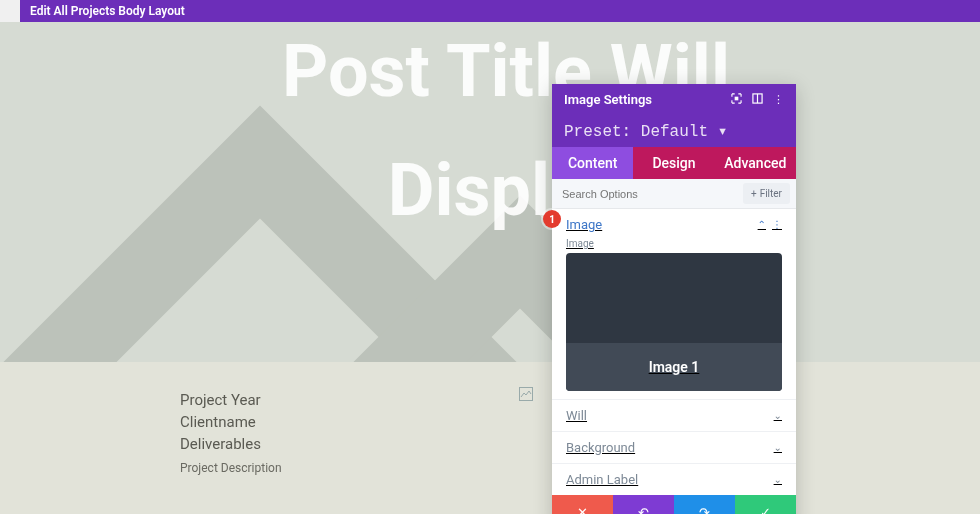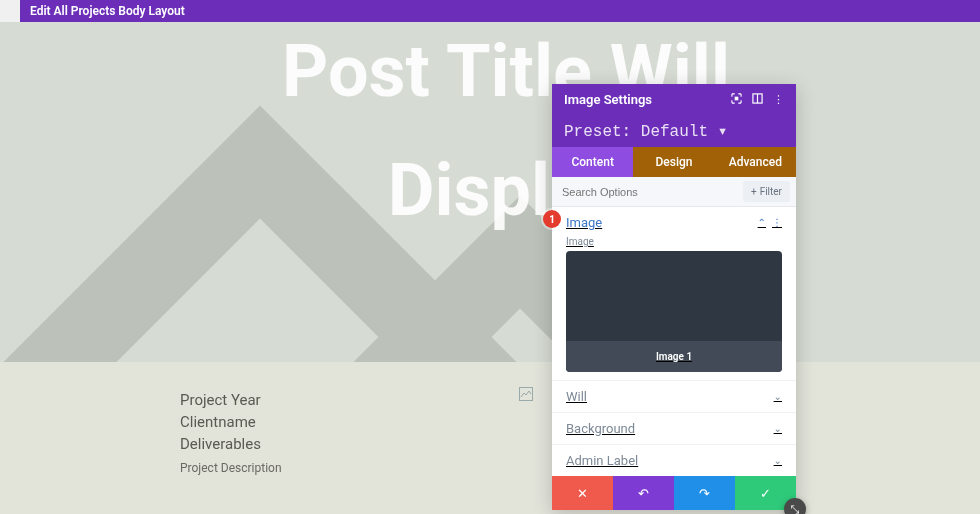--- a/index.html
+++ b/index.html
@@ -75,24 +75,24 @@
     background: #6c2eb9;
     color: #fff;
     padding: 8px 12px 6px;
   }
   .panel-header .title-row { display:flex; align-items:center; justify-content:space-between; }
   .panel-header .title { font-size: 13px; font-weight: 600; }
   .panel-header .icons { display:flex; gap:10px; align-items:center; }
   .panel-header .icons span { font-size: 11px; cursor:pointer; }
   .panel-header .preset { font-size: 16px; opacity:0.85; margin-top:14px;font-family:Liberation Mono, monospace; }
   .tabs {
-    background: #a16207;
+    background: #be185d;
     display: flex;
     color: #fff;
-    font-size: 12px;
+    font-size: 14px;
   }
   .tabs .tab {
     padding: 8px 0;
     flex: 1;
     text-align: center;
     cursor: pointer;
     font-weight: 500;
   }
   .tabs .tab.active {
     background: #8e4de0;
@@ -139,24 +139,24 @@
   .image-field-label { font-size:10px; color:#7d8996; margin:6px 0 4px; }
   .image-preview {
     background:#2f3742;
     border-radius:4px;
     overflow:hidden;
   }
   .image-preview .body { height:90px; }
   .image-preview .caption {
     background:#414a56;
     color:#fff;
-    font-size:10px;
+    font-size:14px;
     font-weight:600;
     text-align:center;
-    padding:10px 0;
+    padding:16px 0;
   }
   .footer-actions {
     display:flex;
     height:34px;
   }
   .footer-actions .btn {
     flex:1;
     display:flex;
     align-items:center;
     justify-content:center;

